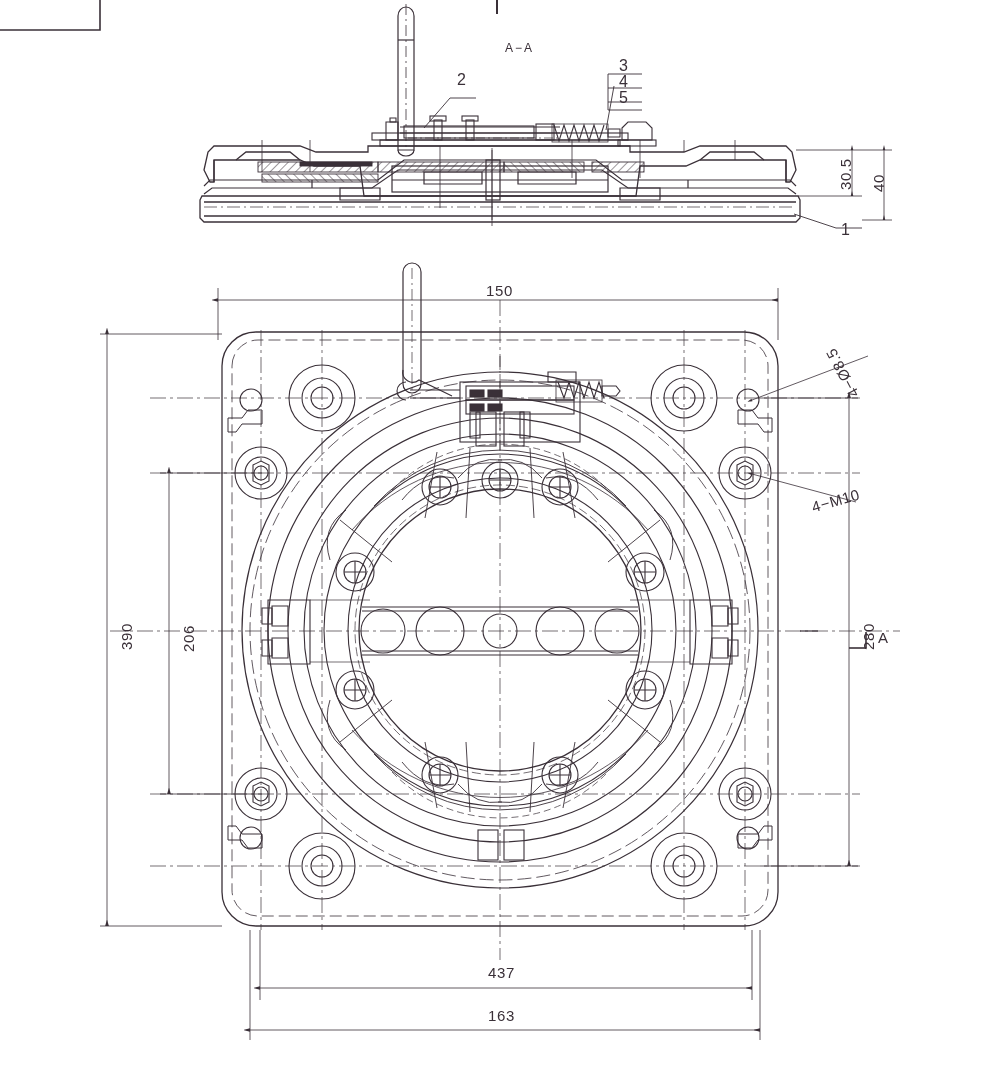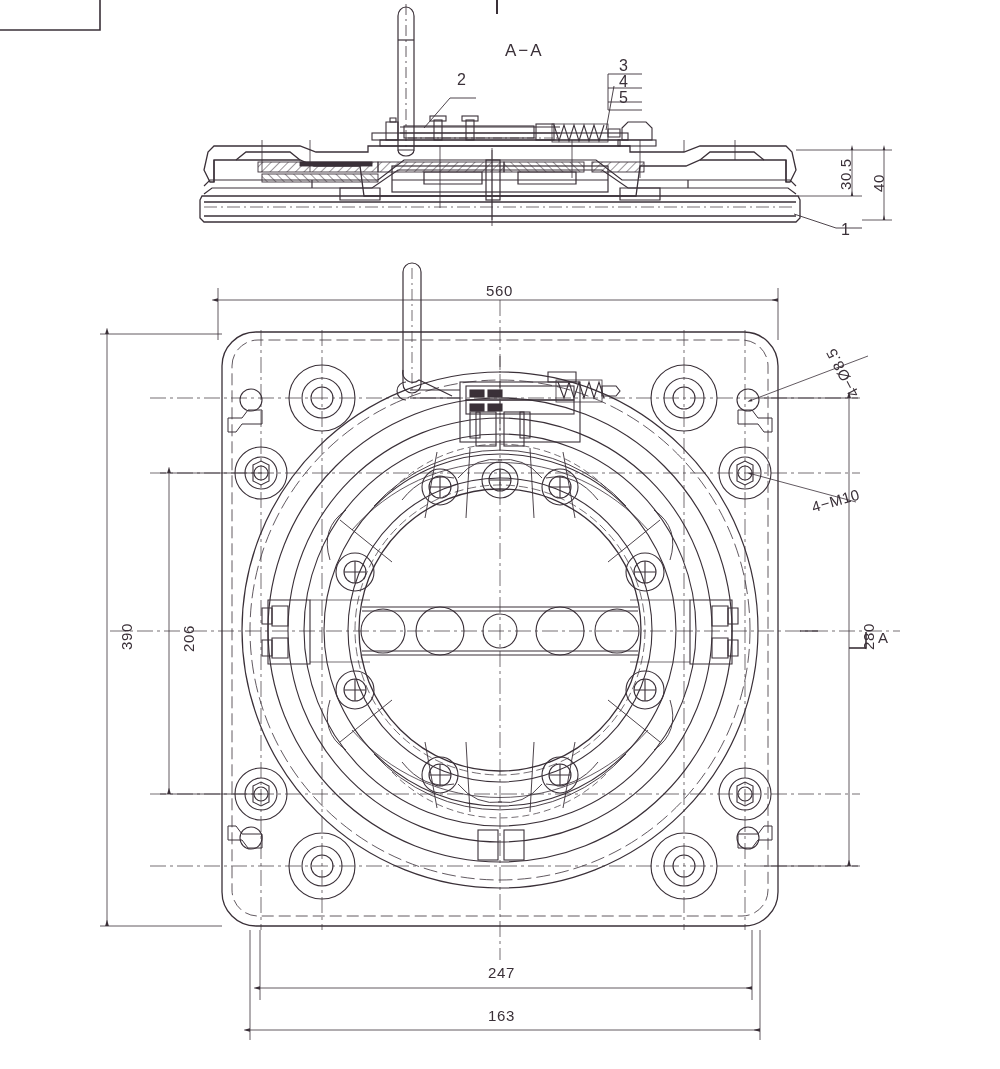--- a/index.html
+++ b/index.html
@@ -6,21 +6,21 @@
   body{width:1000px;height:1069px;position:relative;overflow:hidden;
        font-family:"Liberation Sans", sans-serif;color:#30282f;}
   #sheet{position:absolute;inset:0;width:1000px;height:1069px;}
   .lbl{position:absolute;font-family:"Liberation Sans",sans-serif;
        color:#3a3038;white-space:nowrap;line-height:1;}
   .rot90{transform-origin:left top;transform:rotate(-90deg);}
   .rotdiag{transform-origin:left top;transform:rotate(-28deg);}
   .rotdiag2{transform-origin:left top;transform:rotate(-20deg);}
   .d{font-size:15px;letter-spacing:.6px;}
   .bal{font-size:16px;}
-  .sec{font-size:17px;letter-spacing:2px;}
+  .sec{font-size:12px;letter-spacing:2px;}
 </style>
 </head>
 <body>
 
 <svg id="sheet" viewBox="0 0 1000 1069" xmlns="http://www.w3.org/2000/svg">
   <defs>
     <marker id="ar" viewBox="0 0 10 10" refX="9" refY="5" markerWidth="9" markerHeight="9" orient="auto">
       <path d="M0,5 L9,2.4 L9,7.6 z" fill="#3a3038"></path>
     </marker>
     <marker id="arS" viewBox="0 0 10 10" refX="9" refY="5" markerWidth="7" markerHeight="7" orient="auto">
@@ -463,29 +463,29 @@
 
 <div class="lbl bal" style="left:457px;top:72px;">2</div>
 <div class="lbl bal" style="left:619px;top:58px;">3</div>
 <div class="lbl bal" style="left:619px;top:74px;">4</div>
 <div class="lbl bal" style="left:619px;top:90px;">5</div>
 <div class="lbl bal" style="left:841px;top:222px;">1</div>
 
 <div class="lbl d rot90" style="left:838px;top:190px;">30.5</div>
 <div class="lbl d rot90" style="left:871px;top:192px;">40</div>
 
-<div class="lbl d" style="left:486px;top:283px;">560</div>
+<div class="lbl d" style="left:486px;top:283px;">150</div>
 
 <div class="lbl d rot90" style="left:119px;top:650px;">390</div>
 
 <div class="lbl d rot90" style="left:181px;top:652px;">206</div>
 
 <div class="lbl d rot90" style="left:861px;top:650px;">280</div>
 
 <div class="lbl d" style="left:878px;top:630px;">A</div>
 
-<div class="lbl d" style="left:488px;top:965px;">247</div>
+<div class="lbl d" style="left:488px;top:965px;">437</div>
 
 <div class="lbl d" style="left:488px;top:1008px;">163</div>
 
 <div class="lbl d rotdiag" style="left:848px;top:400px;transform-origin:left top;transform:rotate(-118deg);">4−Ø8.5</div>
 
 <div class="lbl d rotdiag2" style="left:810px;top:500px;transform:rotate(-16deg);">4−M10</div>
 
 </body></html>

